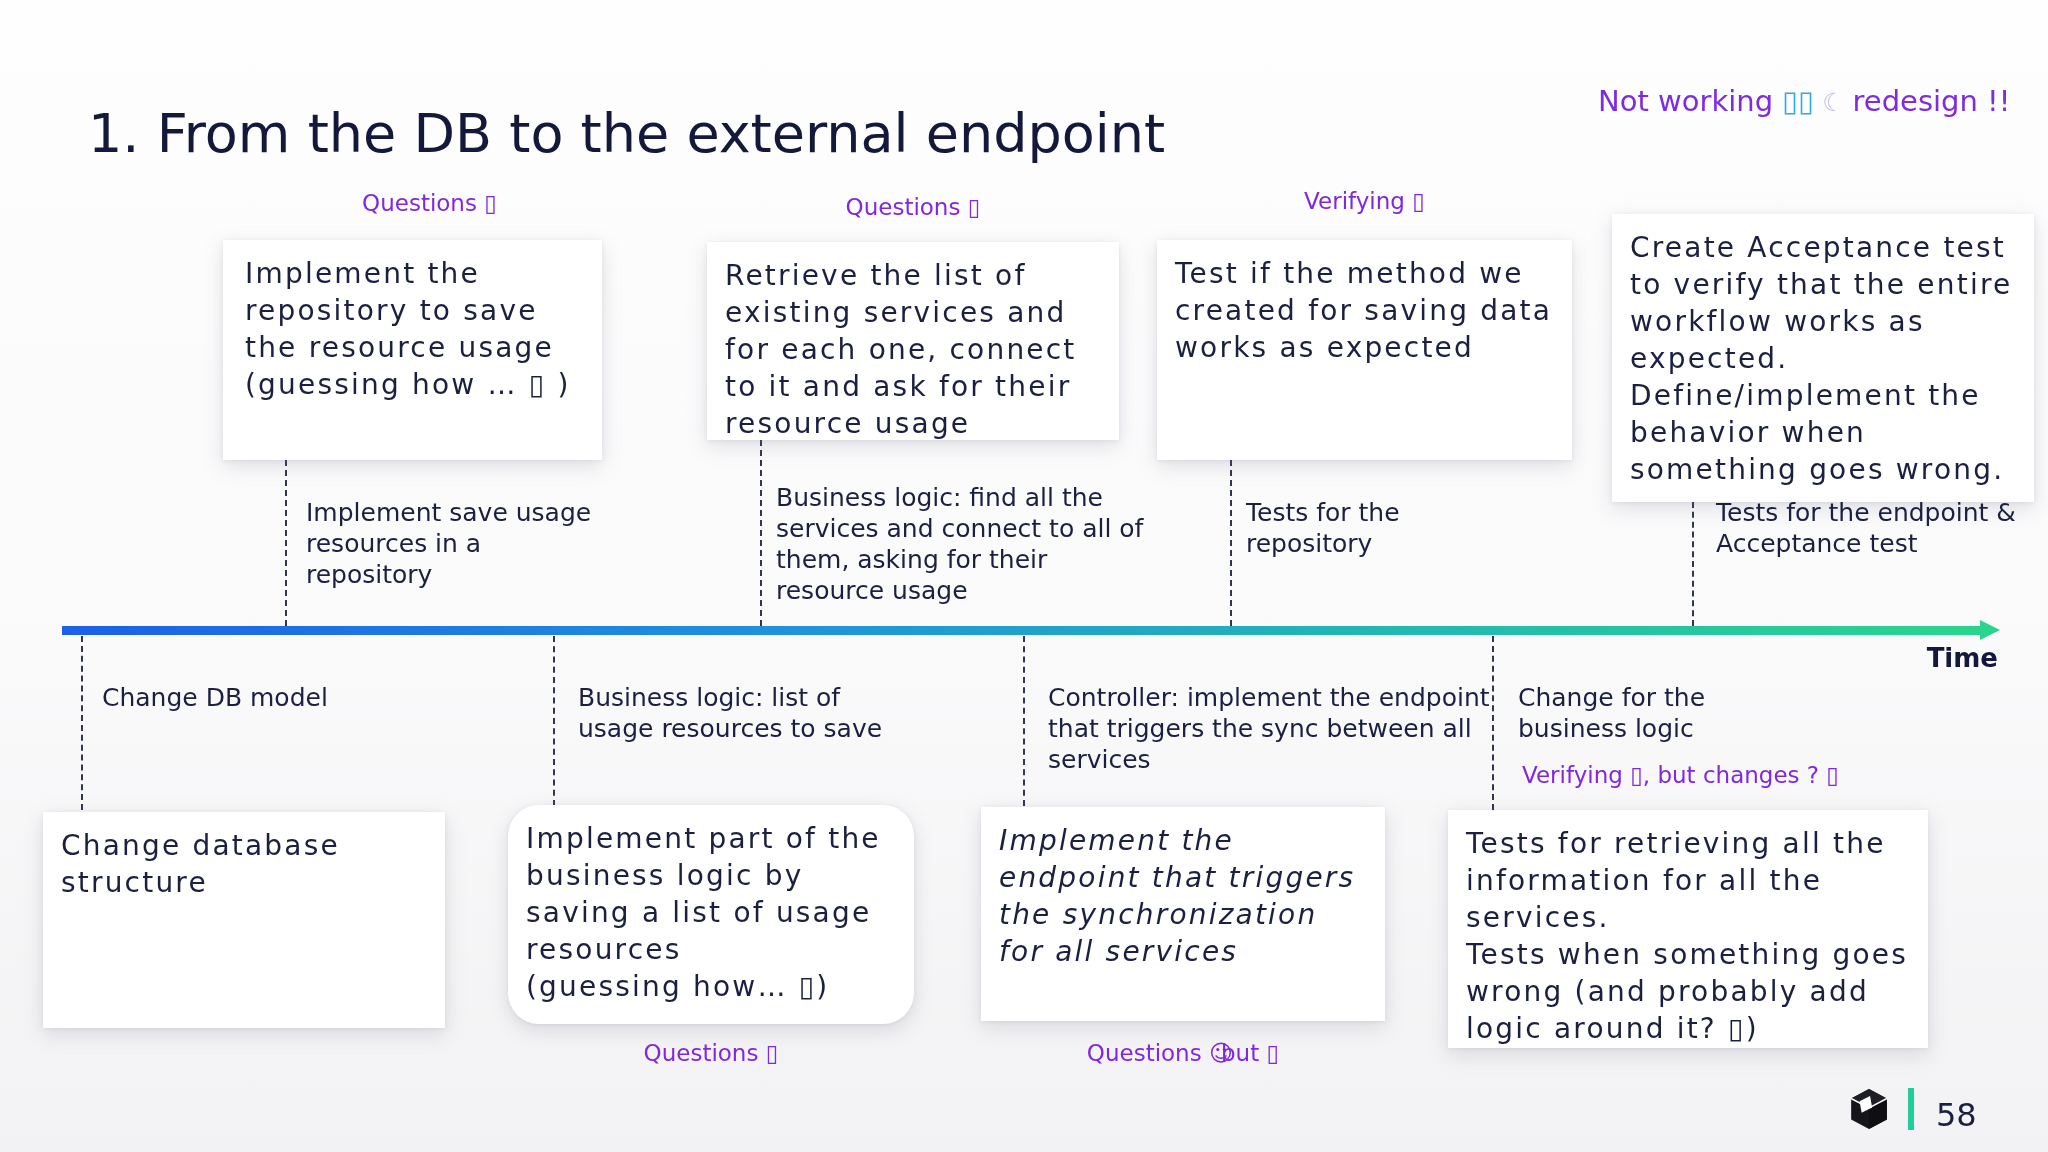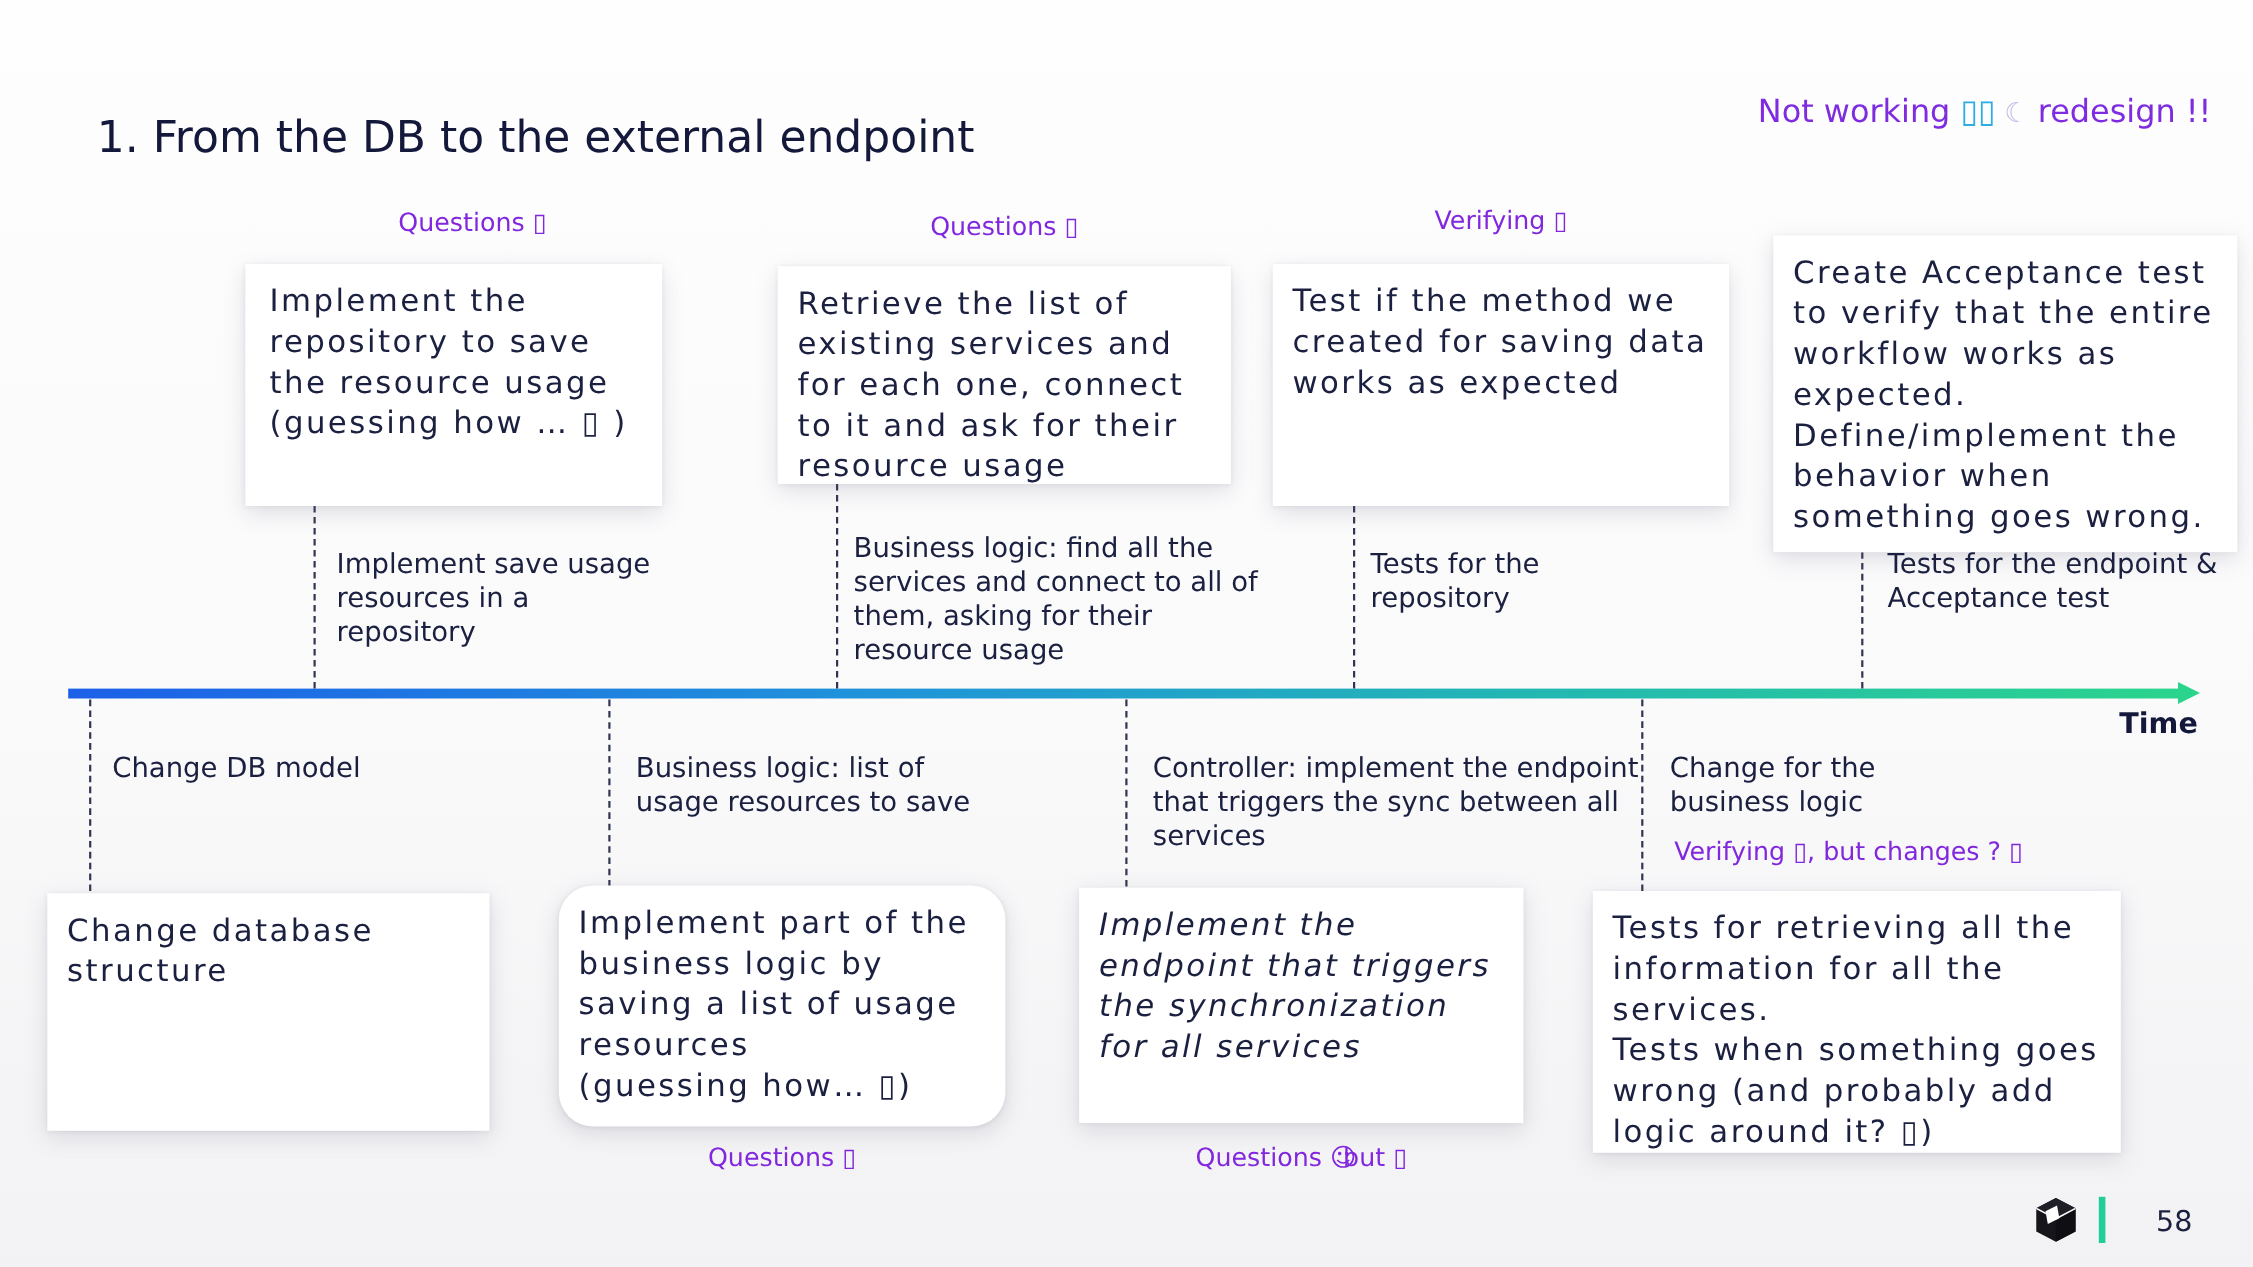--- a/index.html
+++ b/index.html
@@ -6,21 +6,21 @@
   html,body { width: 2048px; height: 1152px; }
   body {
     font-family: "DejaVu Sans", "Liberation Sans", sans-serif;
     color: #1B2040;
     background: linear-gradient(180deg, #FEFEFE 0%, #FAFAFB 55%, #F2F2F4 100%);
     position: relative;
     overflow: hidden;
   }
   .abs { position: absolute; }
   .title {
-    font-size: 40px;
+    font-size: 54px;
     color: #14193B;
     font-weight: 400;
   }
   .status {
     font-size: 29px;
     line-height: 38px;
     color: #7F2BDF;
     white-space: nowrap;
   }
   .status .cyan { color: #2FACE4; }
@@ -69,21 +69,21 @@
     border-left: 20px solid #2BD48D;
     border-top: 10px solid transparent;
     border-bottom: 10px solid transparent;
   }
   .time-label {
     font-size: 26px;
     font-weight: bold;
     color: #14193B;
     text-align: right;
   }
-  .page-number { font-size: 26px; color: #1B2040; margin-left: 24px; }
+  .page-number { font-size: 32px; color: #1B2040; }
   .page-divider { width: 6px; height: 42px; background: #21CE99; }
 </style>
 </head>
 <body>
 
 <div class="abs title" style="left:88px; top:102px;">1. From the DB to the external endpoint</div>
 
 <div class="abs status" style="left:1598px; top:82px;">
   <div>
     <span>Not working </span><span class="cyan">▯▯</span><span class="moon"> ☾ </span><span> redesign !!</span>

